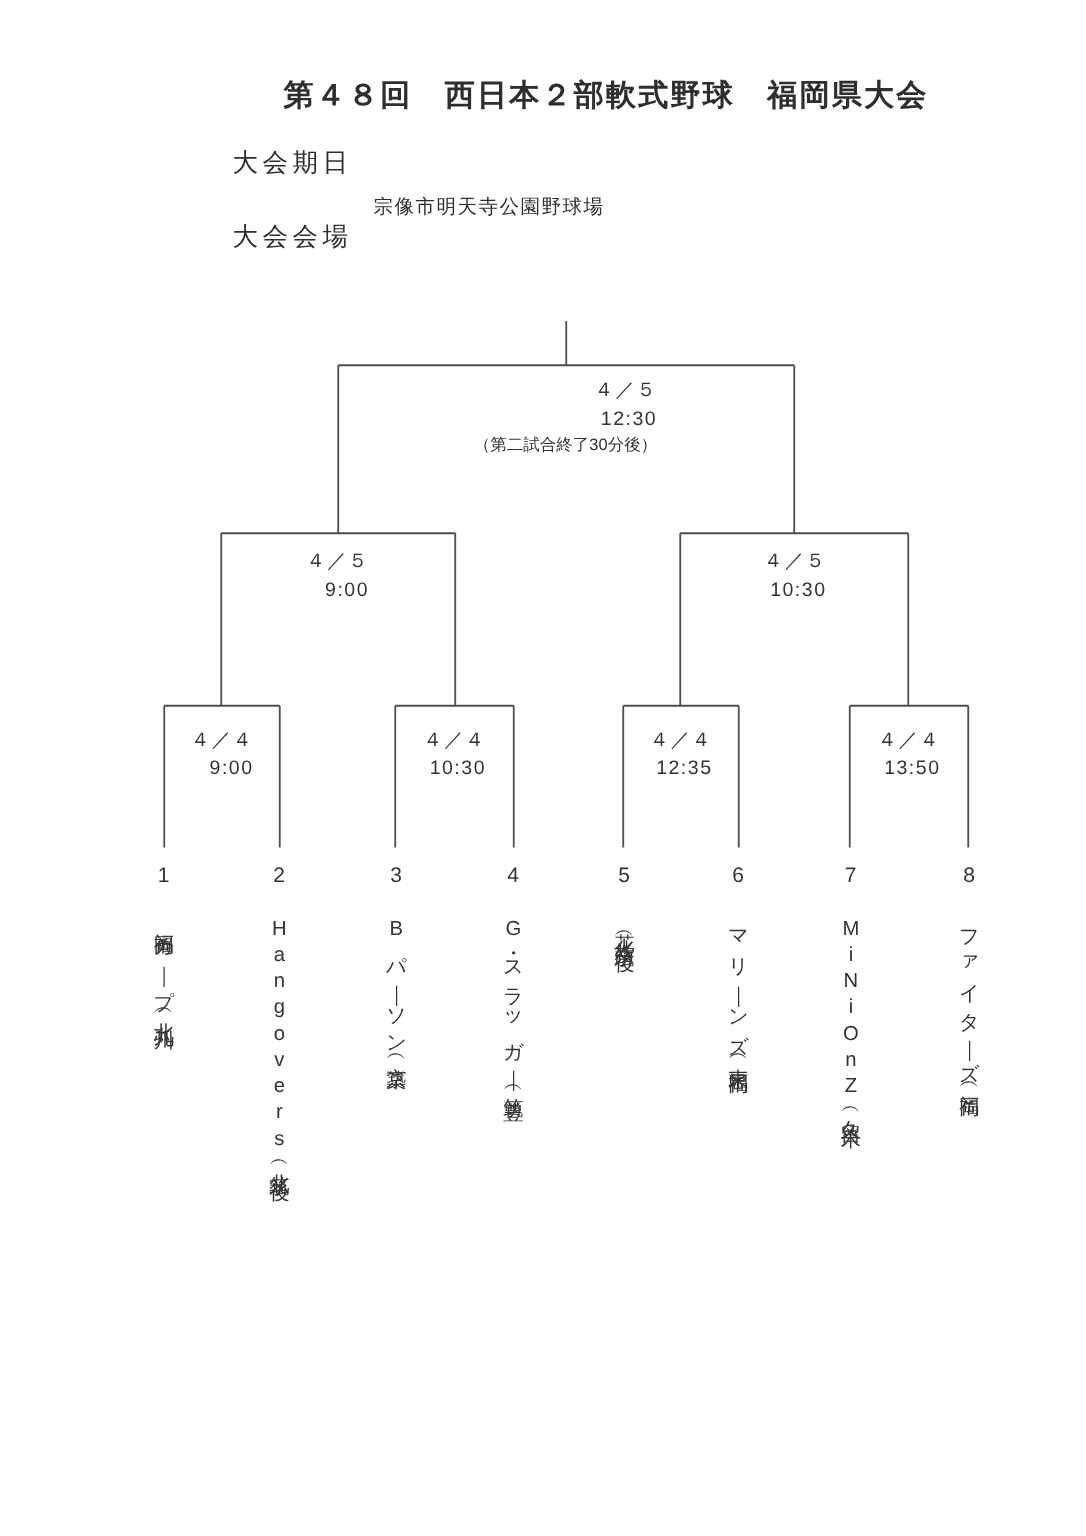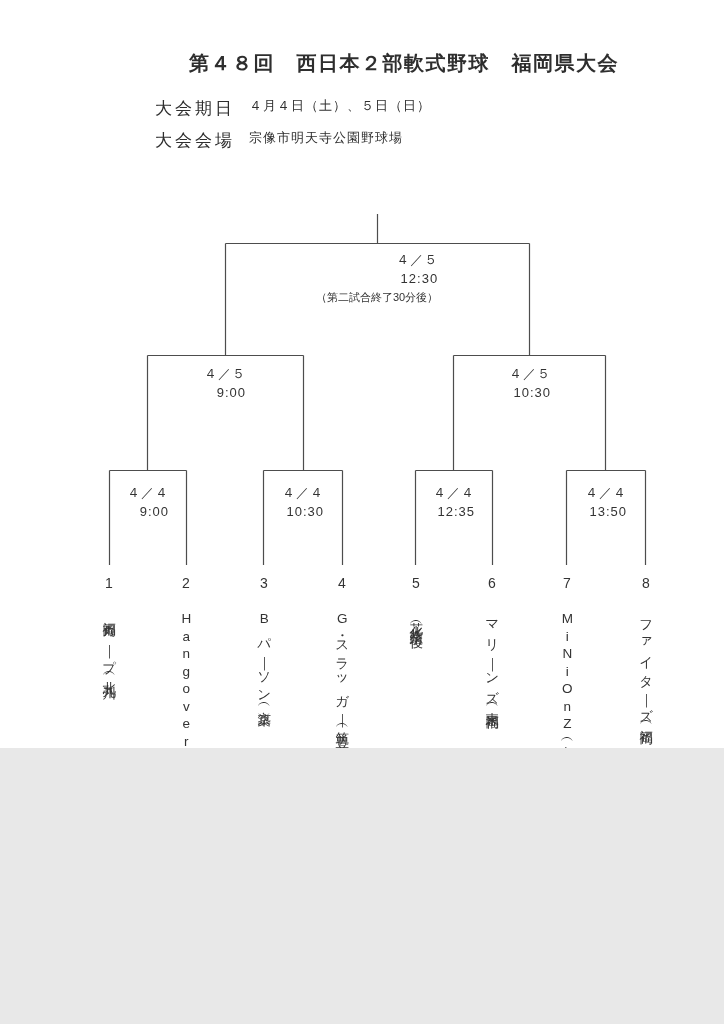--- a/index.html
+++ b/index.html
@@ -1,18 +1,18 @@
 <!DOCTYPE html>
 <html><head>
 <meta charset="utf-8">
 <style>
   html, body { margin:0; padding:0; background:#e8e8e8; }
   .page {
     position:relative;
-    width:724px; height:748px;
+    width:724px; height:1024px;
     margin:0 auto;
     background:#ffffff;
     font-family:"Liberation Sans", sans-serif;
     color:#2e2e2e;
     overflow:hidden;
   }
   .abs { position:absolute; }
   .cx  { transform:translateX(-50%); white-space:nowrap; }
 
   .title {
@@ -46,22 +46,21 @@
   }
 </style>
 </head>
 <body>
 
 <div class="page">
 
   <div class="abs cx title">第４８回　西日本２部軟式野球　福岡県大会</div>
 
   <div class="abs info-label" style="left:155px; top:97px;">大会期日</div>
-  <div class="abs info-value" style="left:249px; top:97px;">４月４日（土）、５日（日）</div>
-  <div class="abs info-label" style="left:155px; top:129px;">大会会場</div>
+  <div class="abs info-label" style="left:155px; top:146px;">大会会場</div>
   <div class="abs info-value" style="left:249px; top:129px;">宗像市明天寺公園野球場</div>
 
   <svg class="abs bracket-svg" width="724" height="1024" viewBox="0 0 724 1024" aria-hidden="true">
     <path d="M377.5,214 V243.5
              M225.5,243.5 H529.5
              M225.5,243.5 V355.5  M529.5,243.5 V355.5
              M147.5,355.5 H303.5  M453.5,355.5 H605.5
              M147.5,355.5 V470.5  M303.5,355.5 V470.5  M453.5,355.5 V470.5  M605.5,355.5 V470.5
              M109.5,470.5 H186.5  M263.5,470.5 H342.5  M415.5,470.5 H492.5  M566.5,470.5 H645.5
              M109.5,470.5 V565    M186.5,470.5 V565    M263.5,470.5 V565    M342.5,470.5 V565

